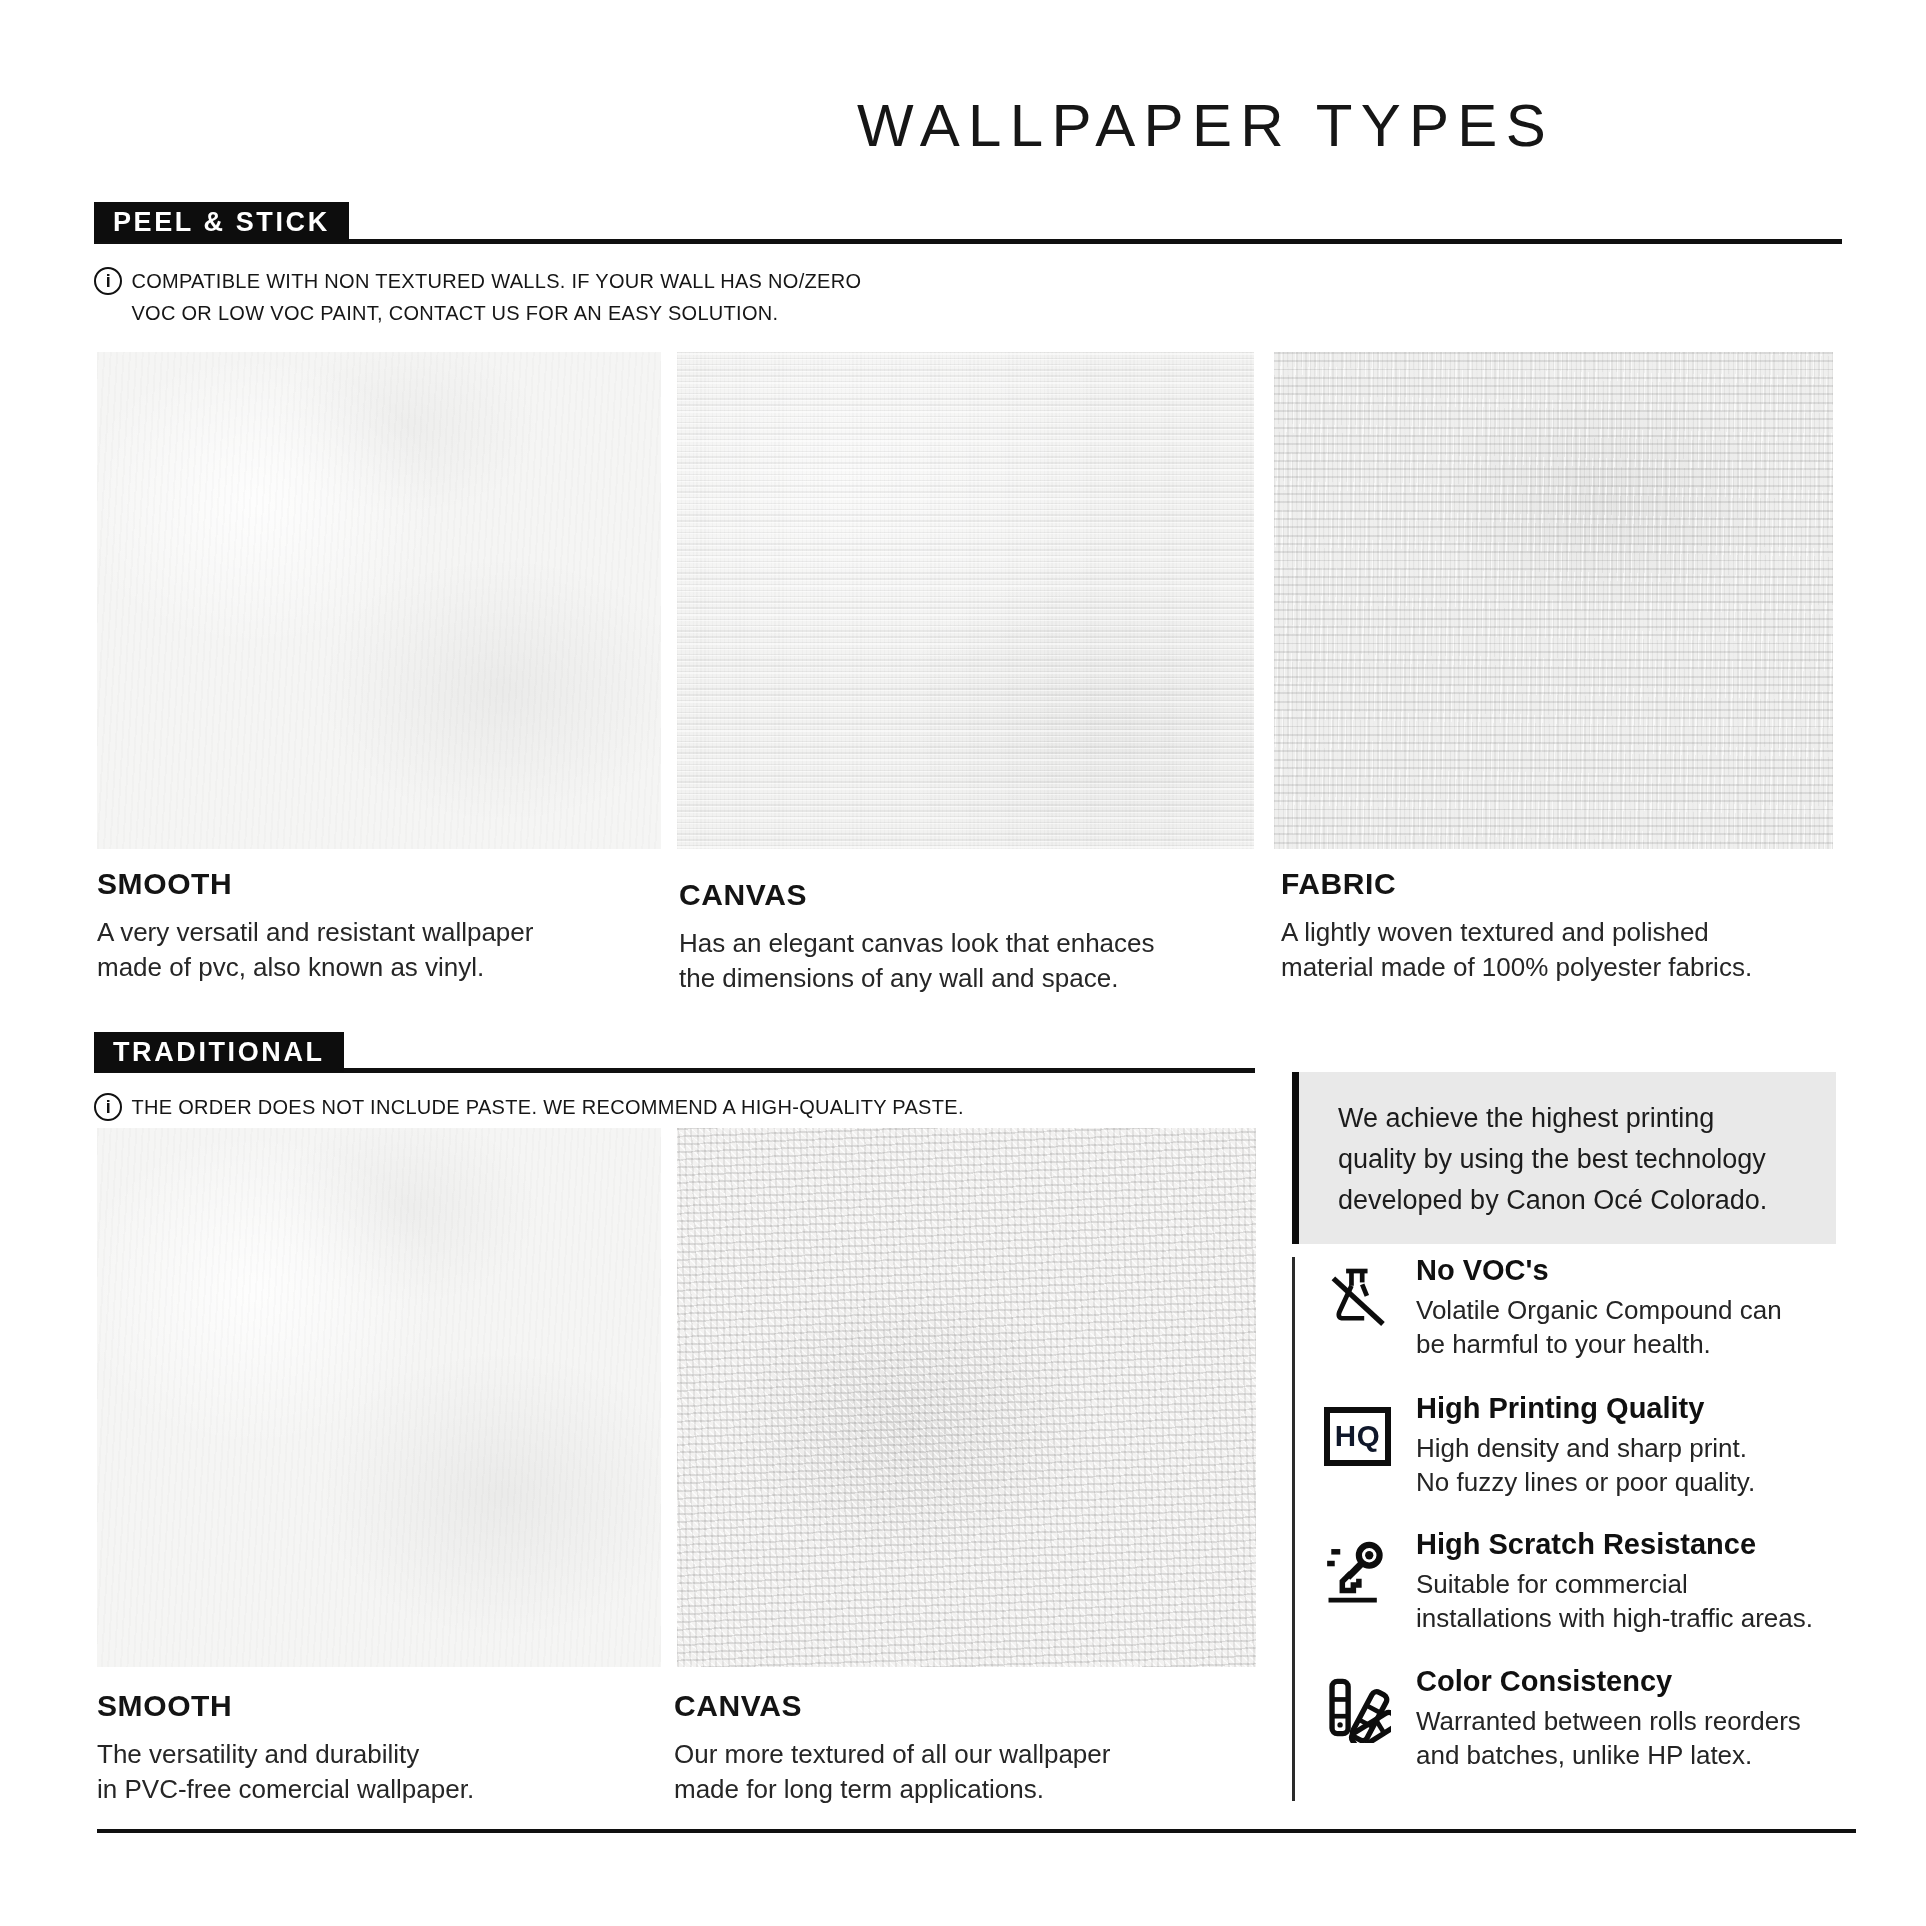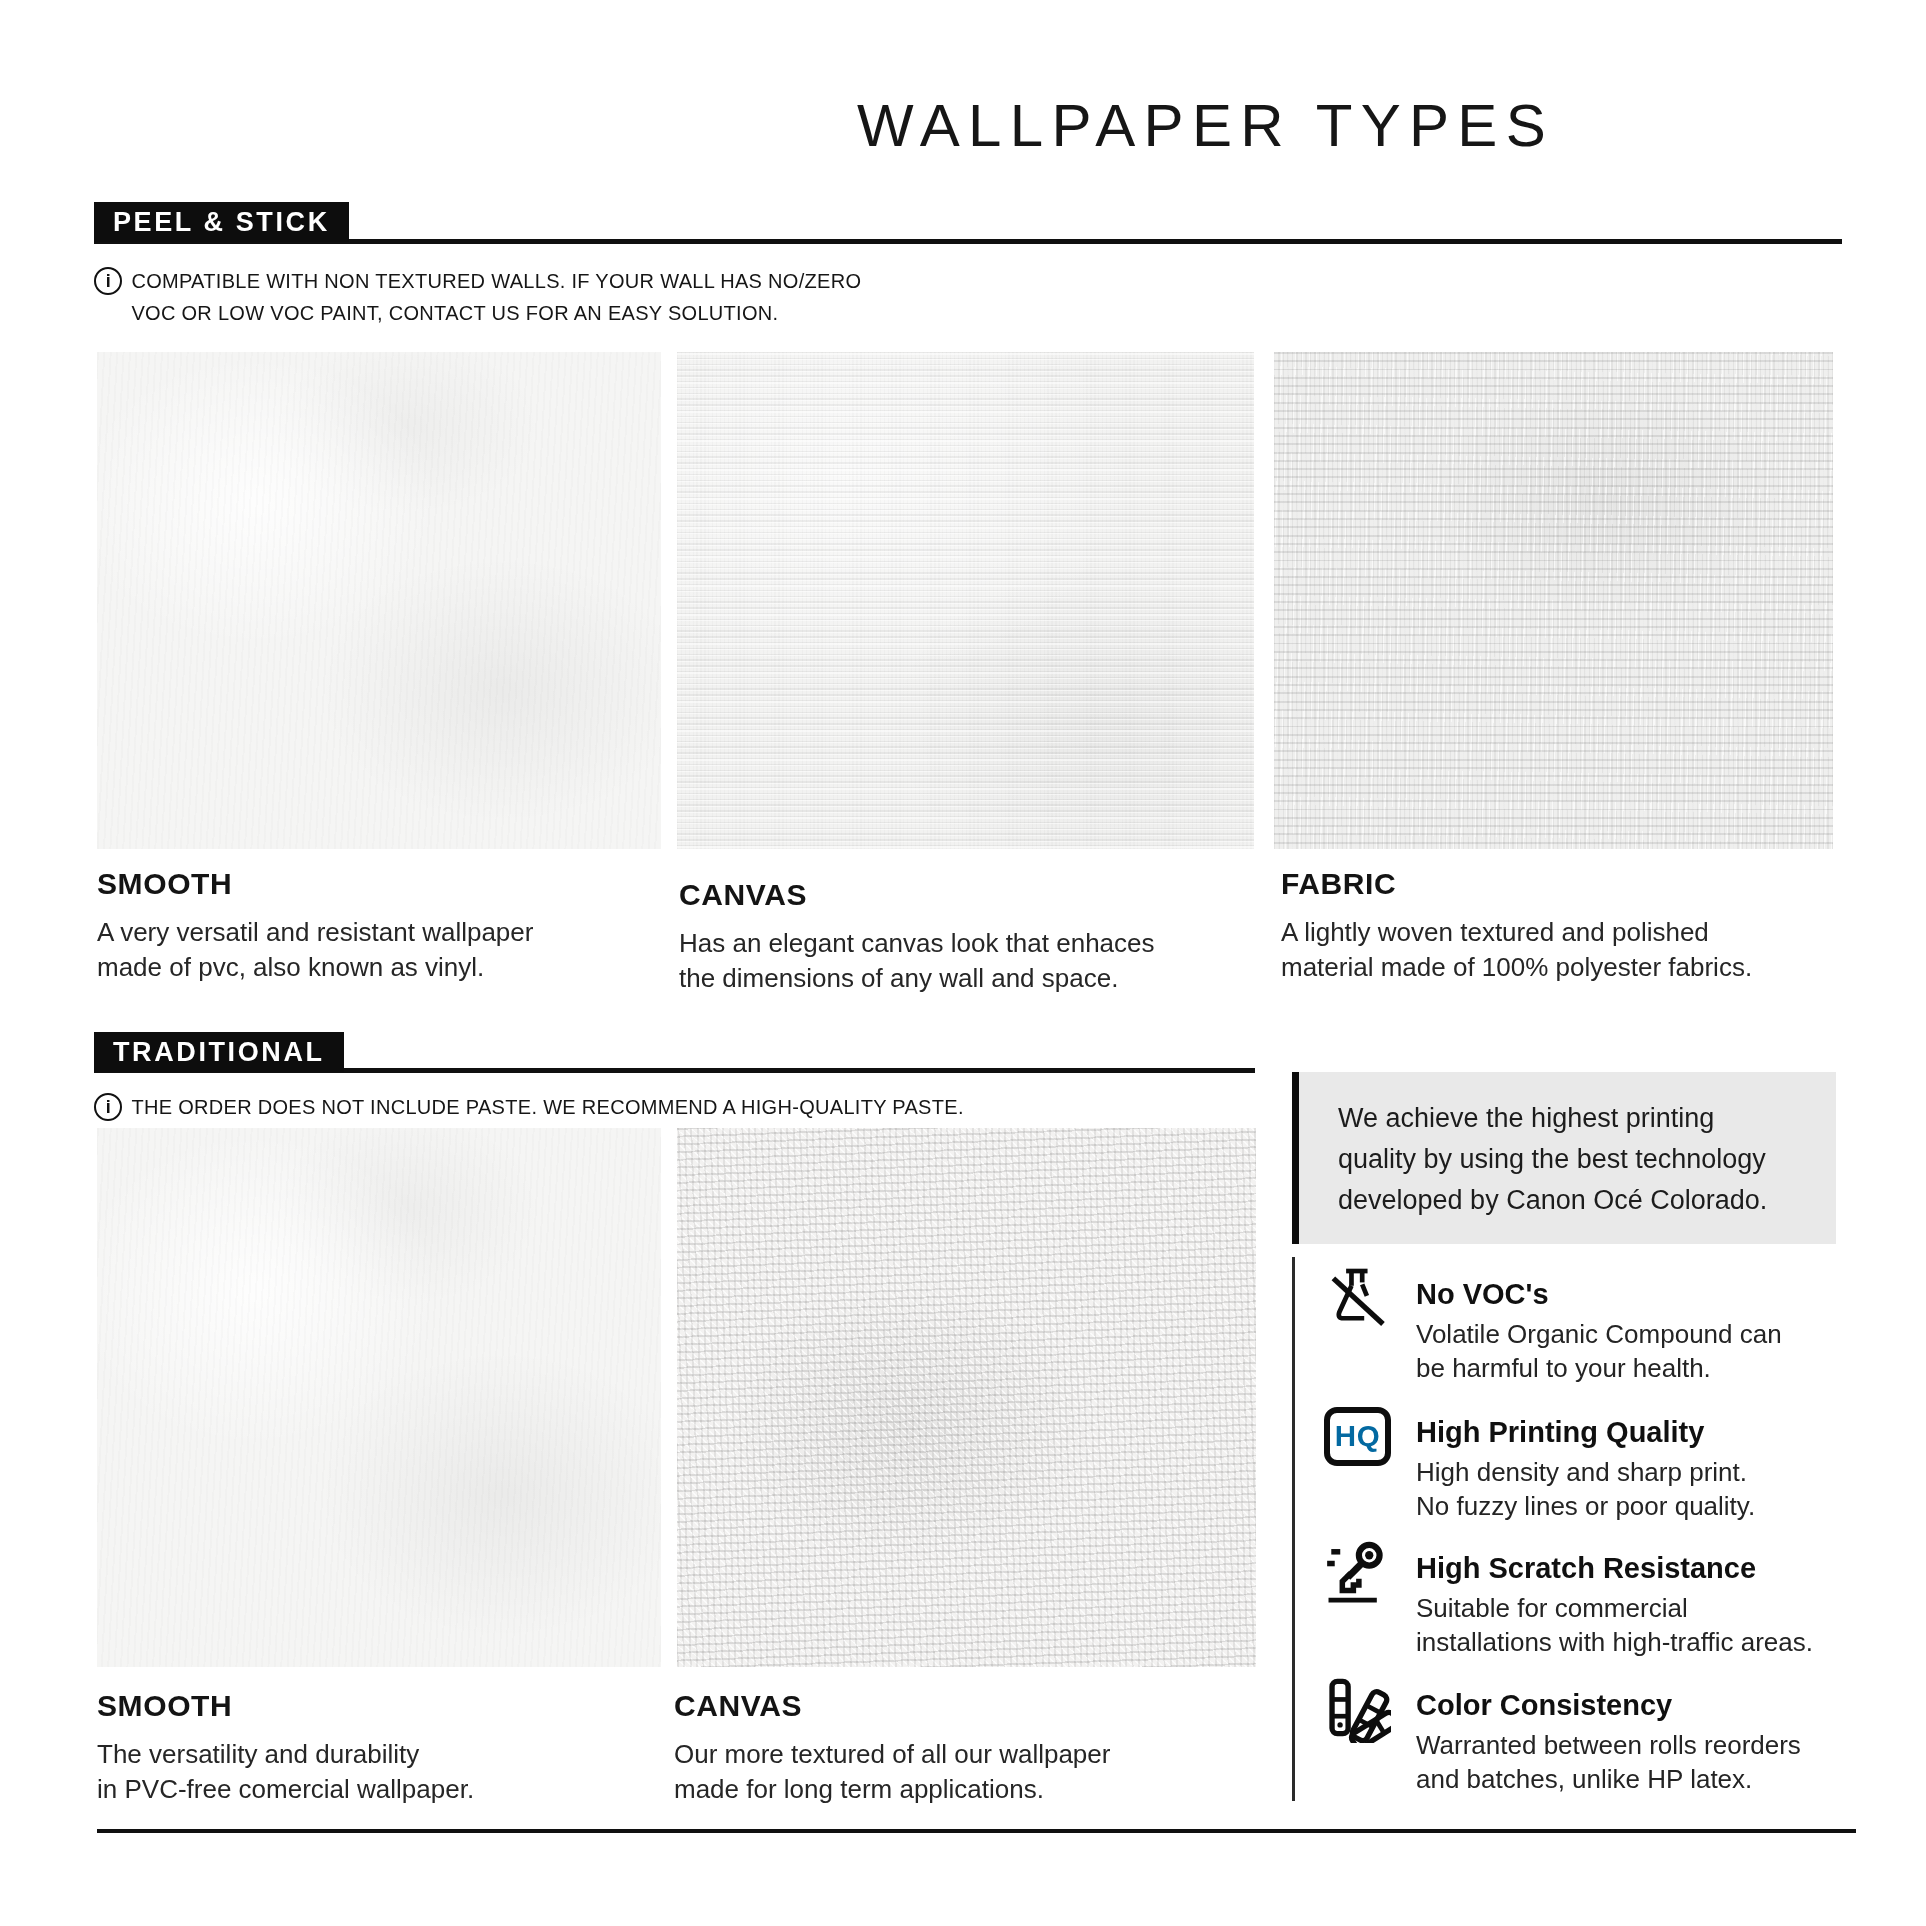--- a/index.html
+++ b/index.html
@@ -75,27 +75,27 @@
   .info-box{position:absolute;left:1292px;top:1072px;width:544px;height:172px;box-sizing:border-box;
             background:#e9e9e9;border-left:7px solid #0d0d0d;
             padding:26px 19px 0 39px;font-size:27px;line-height:41px;color:#1c1c1c;}
   .info-box div{white-space:nowrap;}
 
   .feat-divider{position:absolute;left:1292px;top:1257px;width:3.2px;height:544px;background:#2a2a2a;}
 
   .feature{position:absolute;left:1316px;width:565px;}
   .f1{top:1253px;} .f2{top:1391px;} .f3{top:1527px;} .f4{top:1664px;}
   .f-icon{position:absolute;left:0;top:3.9px;width:83px;height:83px;display:flex;align-items:center;justify-content:center;}
-  .f-text{margin-left:100px;margin-top:24px;}
+  .f-text{margin-left:100px;}
   .f-title{font-size:29px;font-weight:700;color:#101010;line-height:35px;}
   .f-desc{margin-top:5.1px;font-size:26px;line-height:34px;color:#242424;}
   .f-desc span{display:block;}
-  .hq-box{box-sizing:border-box;width:67px;height:59px;border:6.4px solid #0d0d0d;border-radius:13px;
+  .hq-box{box-sizing:border-box;width:67px;height:59px;border:6.4px solid #0d0d0d;border-radius:0;
           display:flex;align-items:center;justify-content:center;
-          font-size:29.5px;font-weight:800;letter-spacing:0.6px;color:#0369a1;text-align:right;}
+          font-size:29.5px;font-weight:800;letter-spacing:0.6px;color:#0f172a;text-align:right;}
   svg.ic{display:block;}
 </style>
 </head>
 <body>
 
 <div id="canvas">
 
   <h1 class="title">WALLPAPER TYPES</h1>
 
   <div class="label-box box-peel">PEEL &amp; STICK</div>

